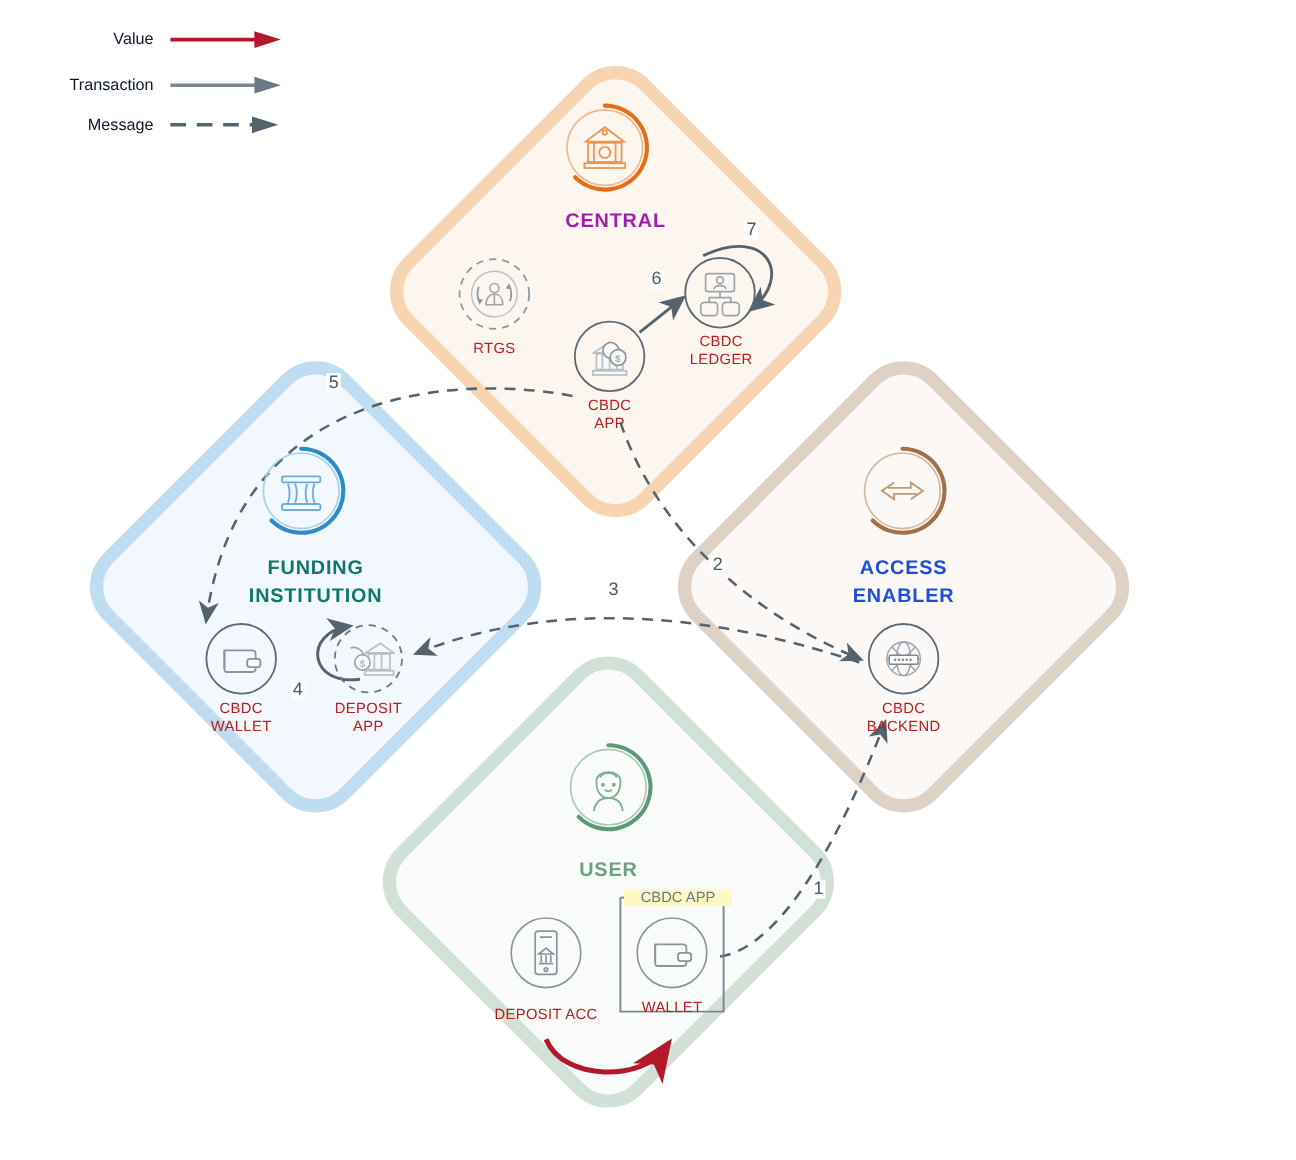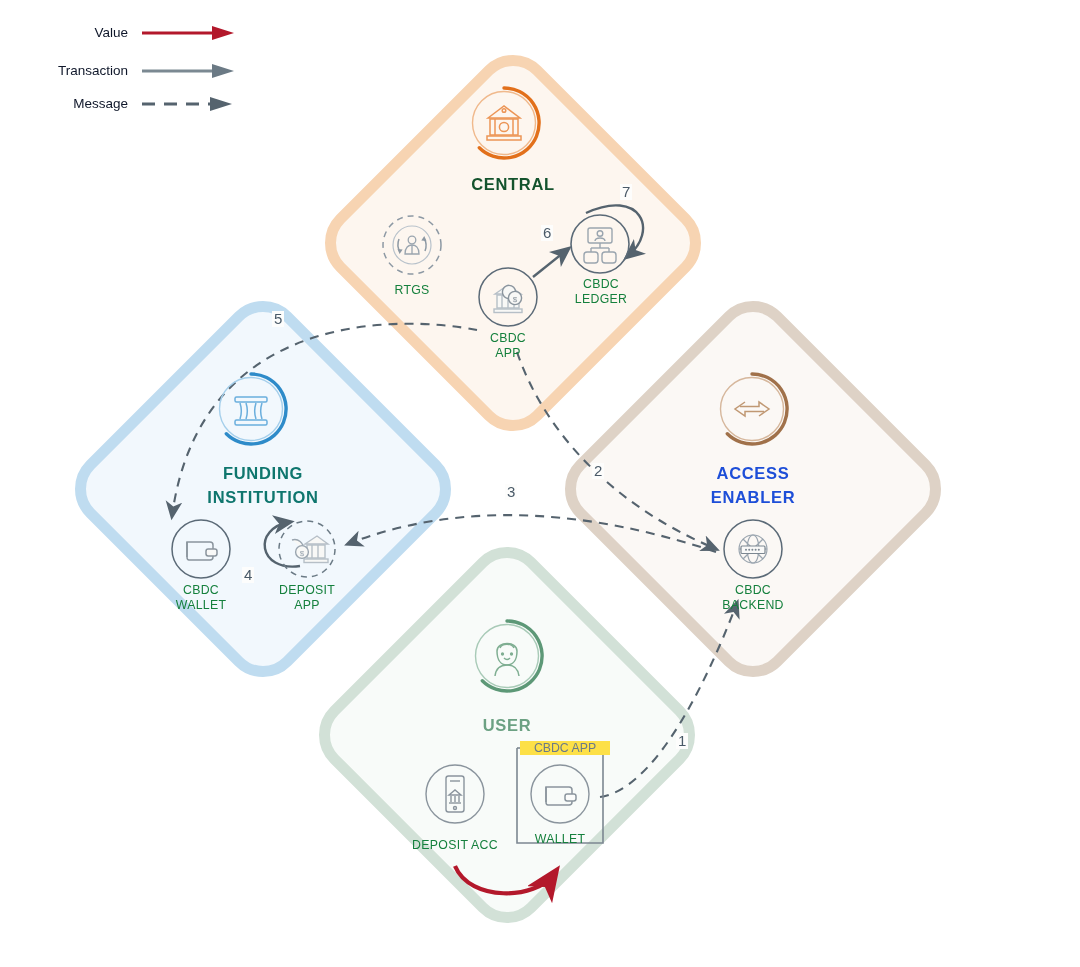--- a/index.html
+++ b/index.html
@@ -9,25 +9,25 @@
   svg.layer{position:absolute;left:0;top:0;width:1080px;height:967px;overflow:visible;}
   .legend{position:absolute;left:0;top:0;width:300px;}
   .legend-row{position:absolute;height:22px;display:flex;align-items:center;}
   .legend-label{width:128px;text-align:right;font-size:13.5px;color:#0f172a;
                 padding-right:12px;line-height:22px;}
   .legend-art{width:96px;height:22px;position:relative;}
 
   .zone-title{position:absolute;text-align:center;font-weight:bold;
               font-size:16.5px;letter-spacing:.7px;line-height:24px;}
   .node-label{position:absolute;text-align:center;font-size:12.3px;
-              color:#15803d;line-height:14.5px;letter-spacing:.3px;}
+              color:#b91c1c;line-height:14.5px;letter-spacing:.3px;}
   .flow-num{position:absolute;font-size:15px;color:#4a5a68;
             background:#fdfdfc;padding:0 2px;line-height:16px;}
   .appbox-label{position:absolute;text-align:center;font-size:12.3px;
-                color:#6b7a88;background:#fde047;padding:0 5px;line-height:14px;}
+                color:#6b7a88;background:#fef9c3;padding:0 5px;line-height:14px;}
   .ic{position:absolute;}
 </style>
 </head>
 <body>
 
 <div id="stage">
 
   <div class="legend">
     <div class="legend-row" style="left:0;top:22px;">
       <div class="legend-label">Value</div>
@@ -105,21 +105,21 @@
     <g stroke="#ec9556" stroke-width="1.5" fill="none">
       <path d="M22,33 L38,21 L54,33 Z"></path>
       <circle cx="38" cy="25.5" r="1.8"></circle>
       <rect x="24" y="34" width="28" height="16"></rect>
       <circle cx="38" cy="42" r="4.6"></circle>
       <line x1="29" y1="34" x2="29" y2="50"></line>
       <line x1="47" y1="34" x2="47" y2="50"></line>
       <rect x="21" y="51" width="34" height="4"></rect>
     </g>
   </svg>
-  <div class="zone-title" style="left:413px;top:172px;width:200px;color:#14532d;">
+  <div class="zone-title" style="left:413px;top:172px;width:200px;color:#a21caf;">
     <div>CENTRAL</div>
   </div>
 
   <svg class="ic" style="left:213px;top:371px;" width="76" height="76" viewBox="0 0 76 76">
     <path d="M38,3 a35,35 0 1 1 -24.7,59.7" fill="none" stroke="#2e8bc9" stroke-width="3.4" stroke-linecap="round"></path>
     <path d="M38,6.5 a31.5,31.5 0 1 0 0,63 a31.5,31.5 0 0 0 0,-63" fill="none" stroke="#a5cfeb" stroke-width="1.4"></path>
     <g stroke="#6aaedd" stroke-width="1.5" fill="none">
       <rect x="22" y="26" width="32" height="5" rx="1.5"></rect>
       <path d="M27,32 C29,38 29,42 27,48"></path>
       <path d="M33,32 C35,38 35,42 33,48"></path>

